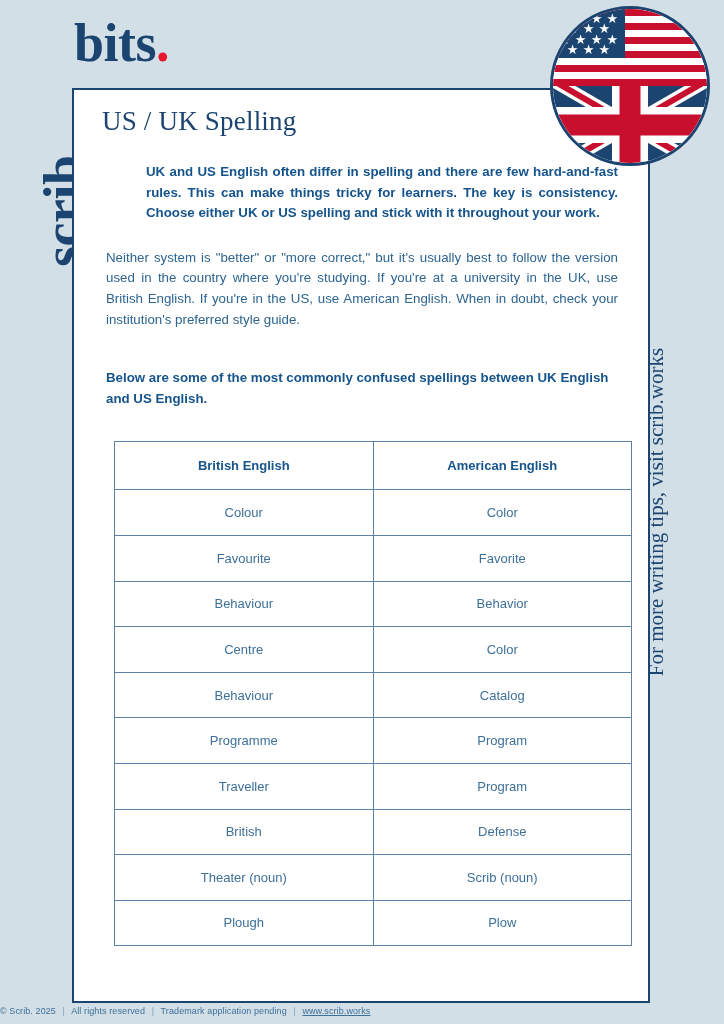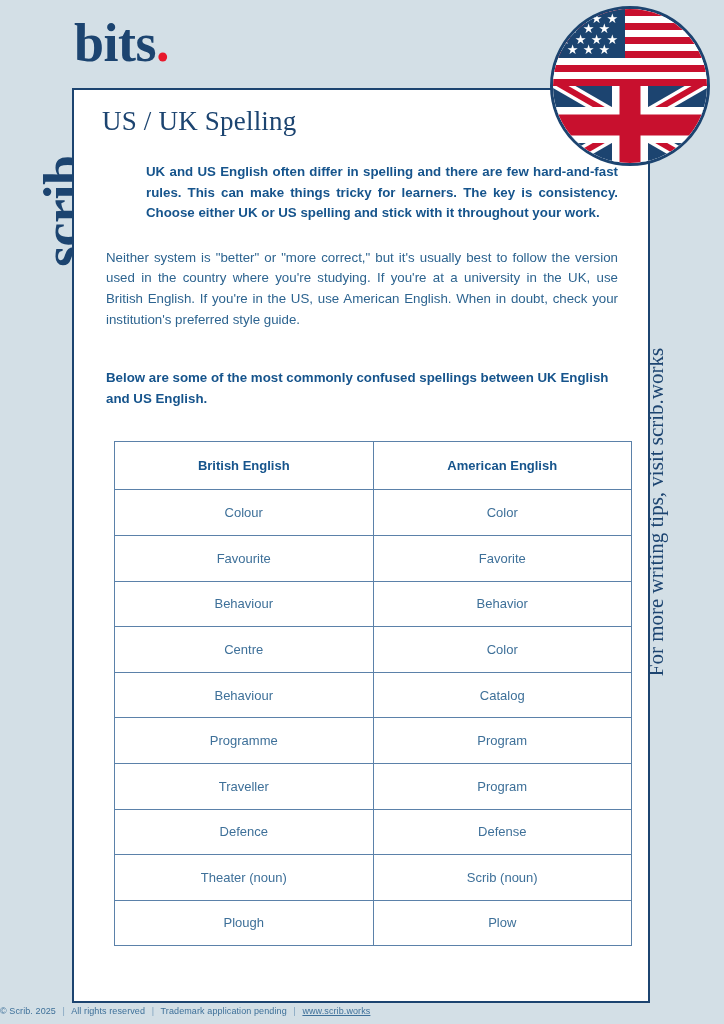--- a/index.html
+++ b/index.html
@@ -284,21 +284,21 @@
       </tr>
       <tr>
         <td>Programme</td>
         <td>Program</td>
       </tr>
       <tr>
         <td>Traveller</td>
         <td>Program</td>
       </tr>
       <tr>
-        <td>Defence</td>
+        <td>British</td>
         <td>Defense</td>
       </tr>
       <tr>
         <td>Theater (noun)</td>
         <td>Scrib (noun)</td>
       </tr>
       <tr>
         <td>Plough</td>
         <td>Plow</td>
       </tr>

